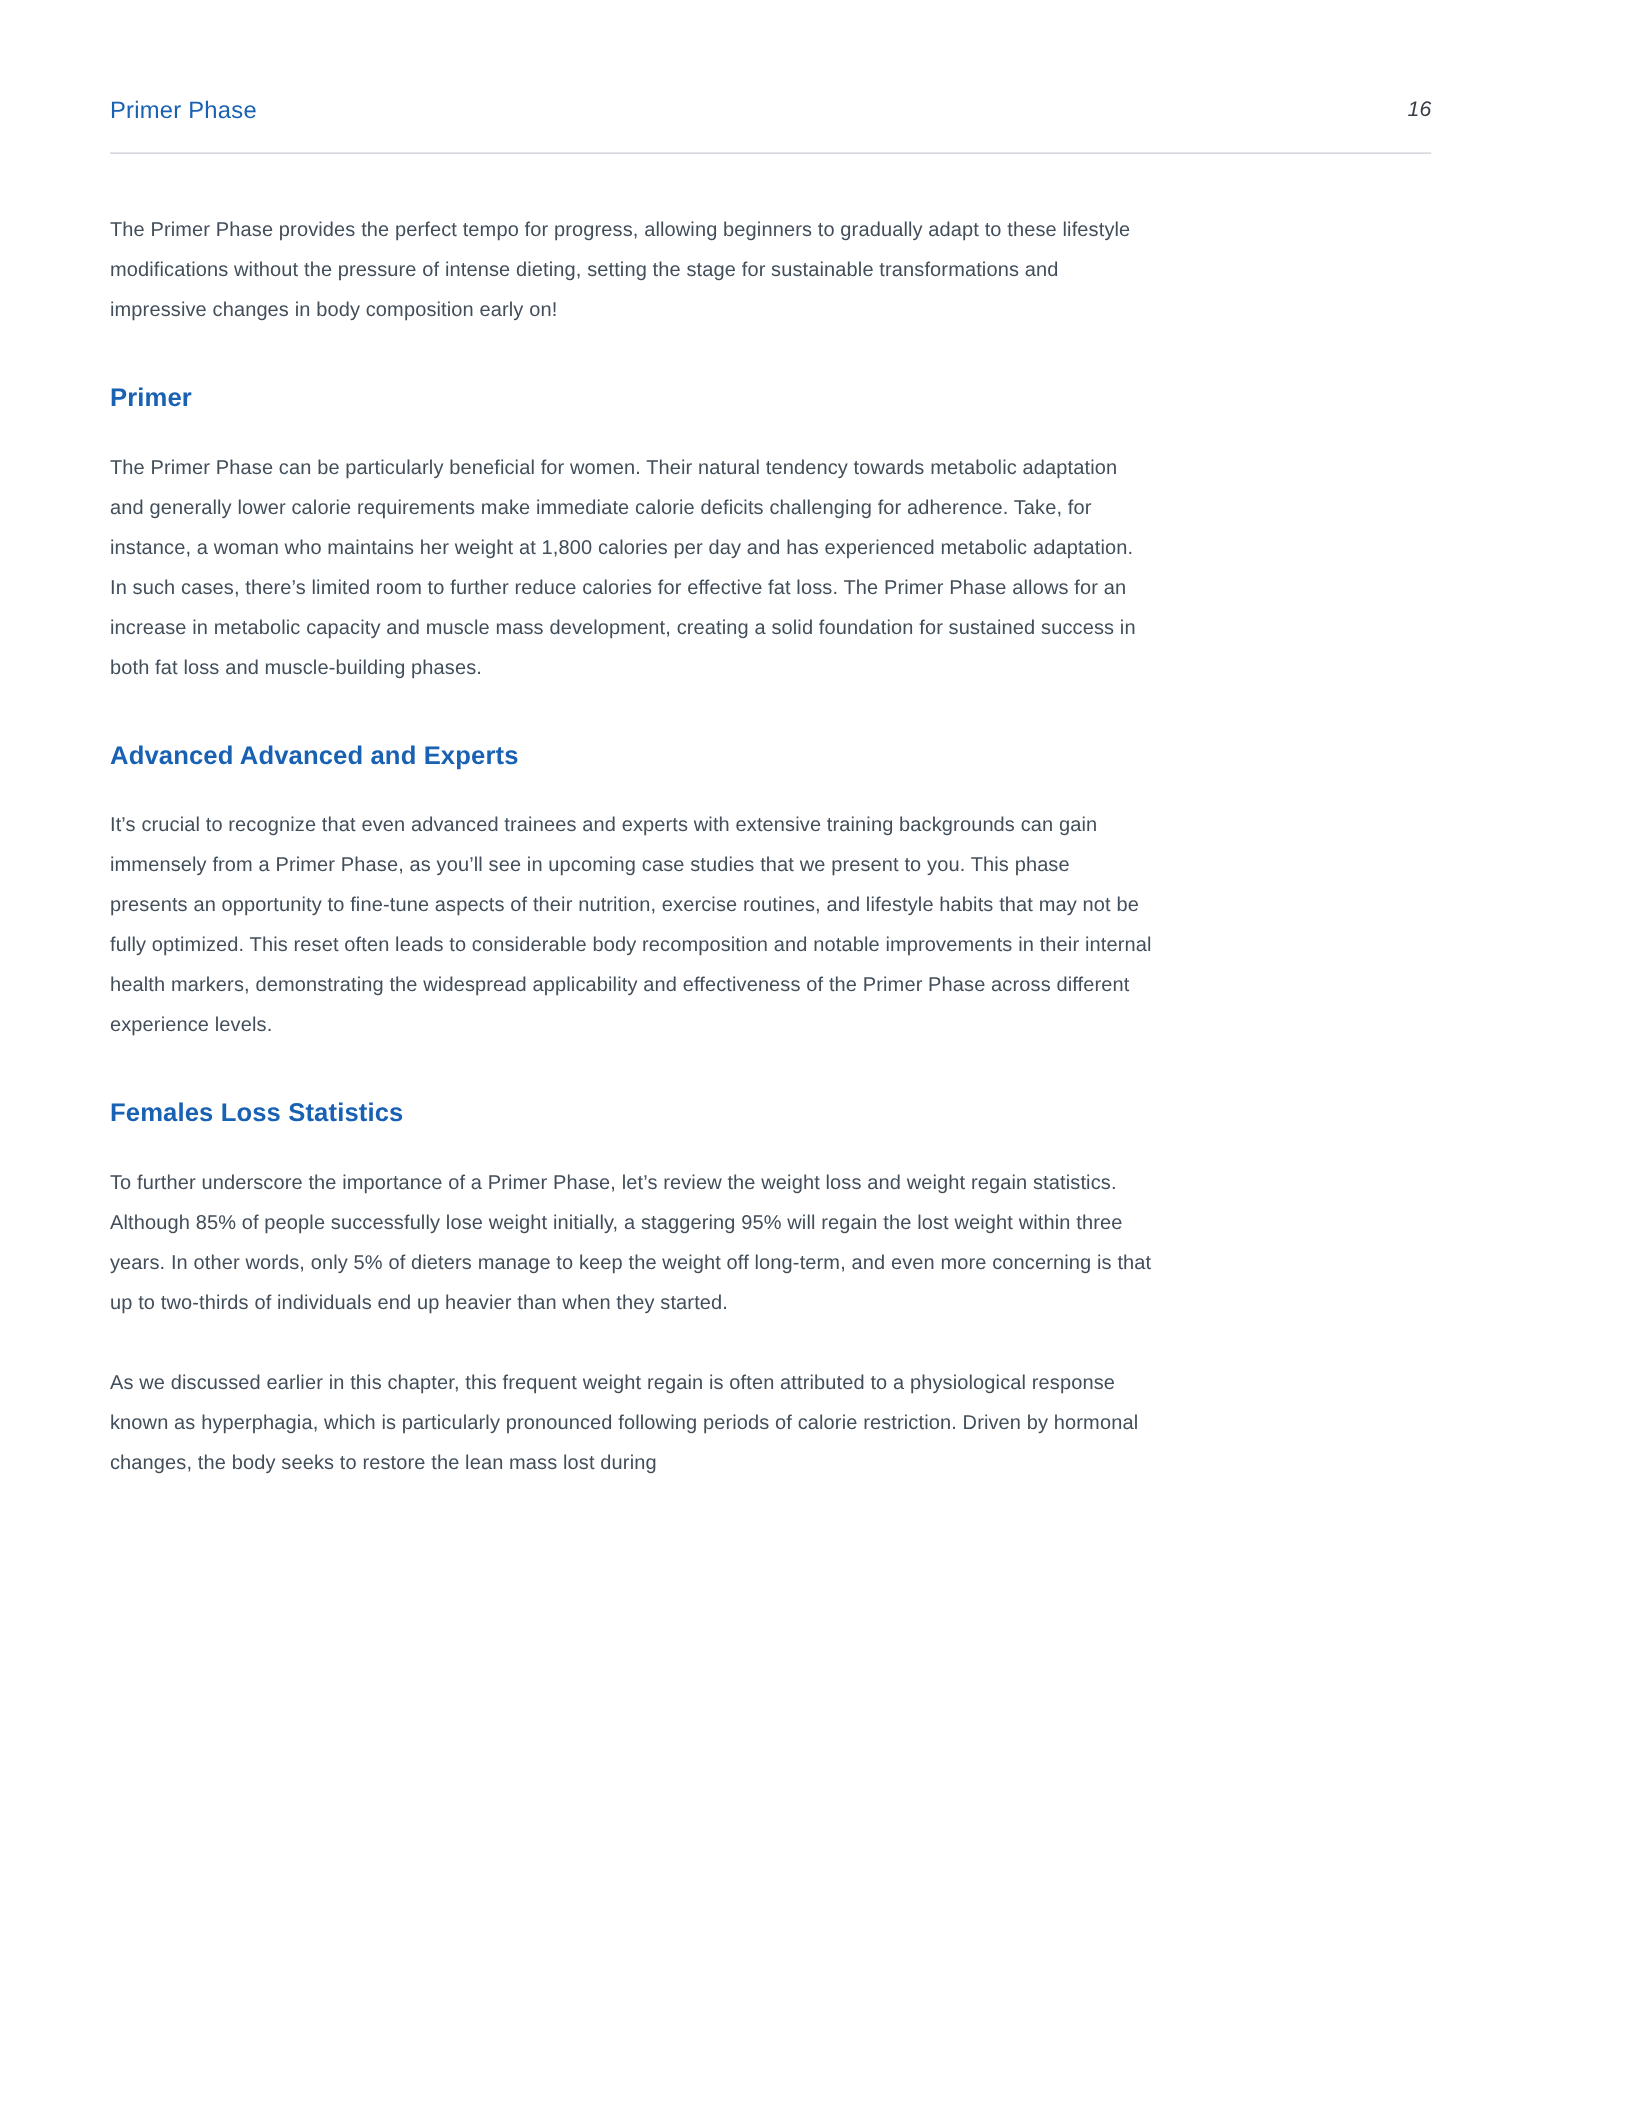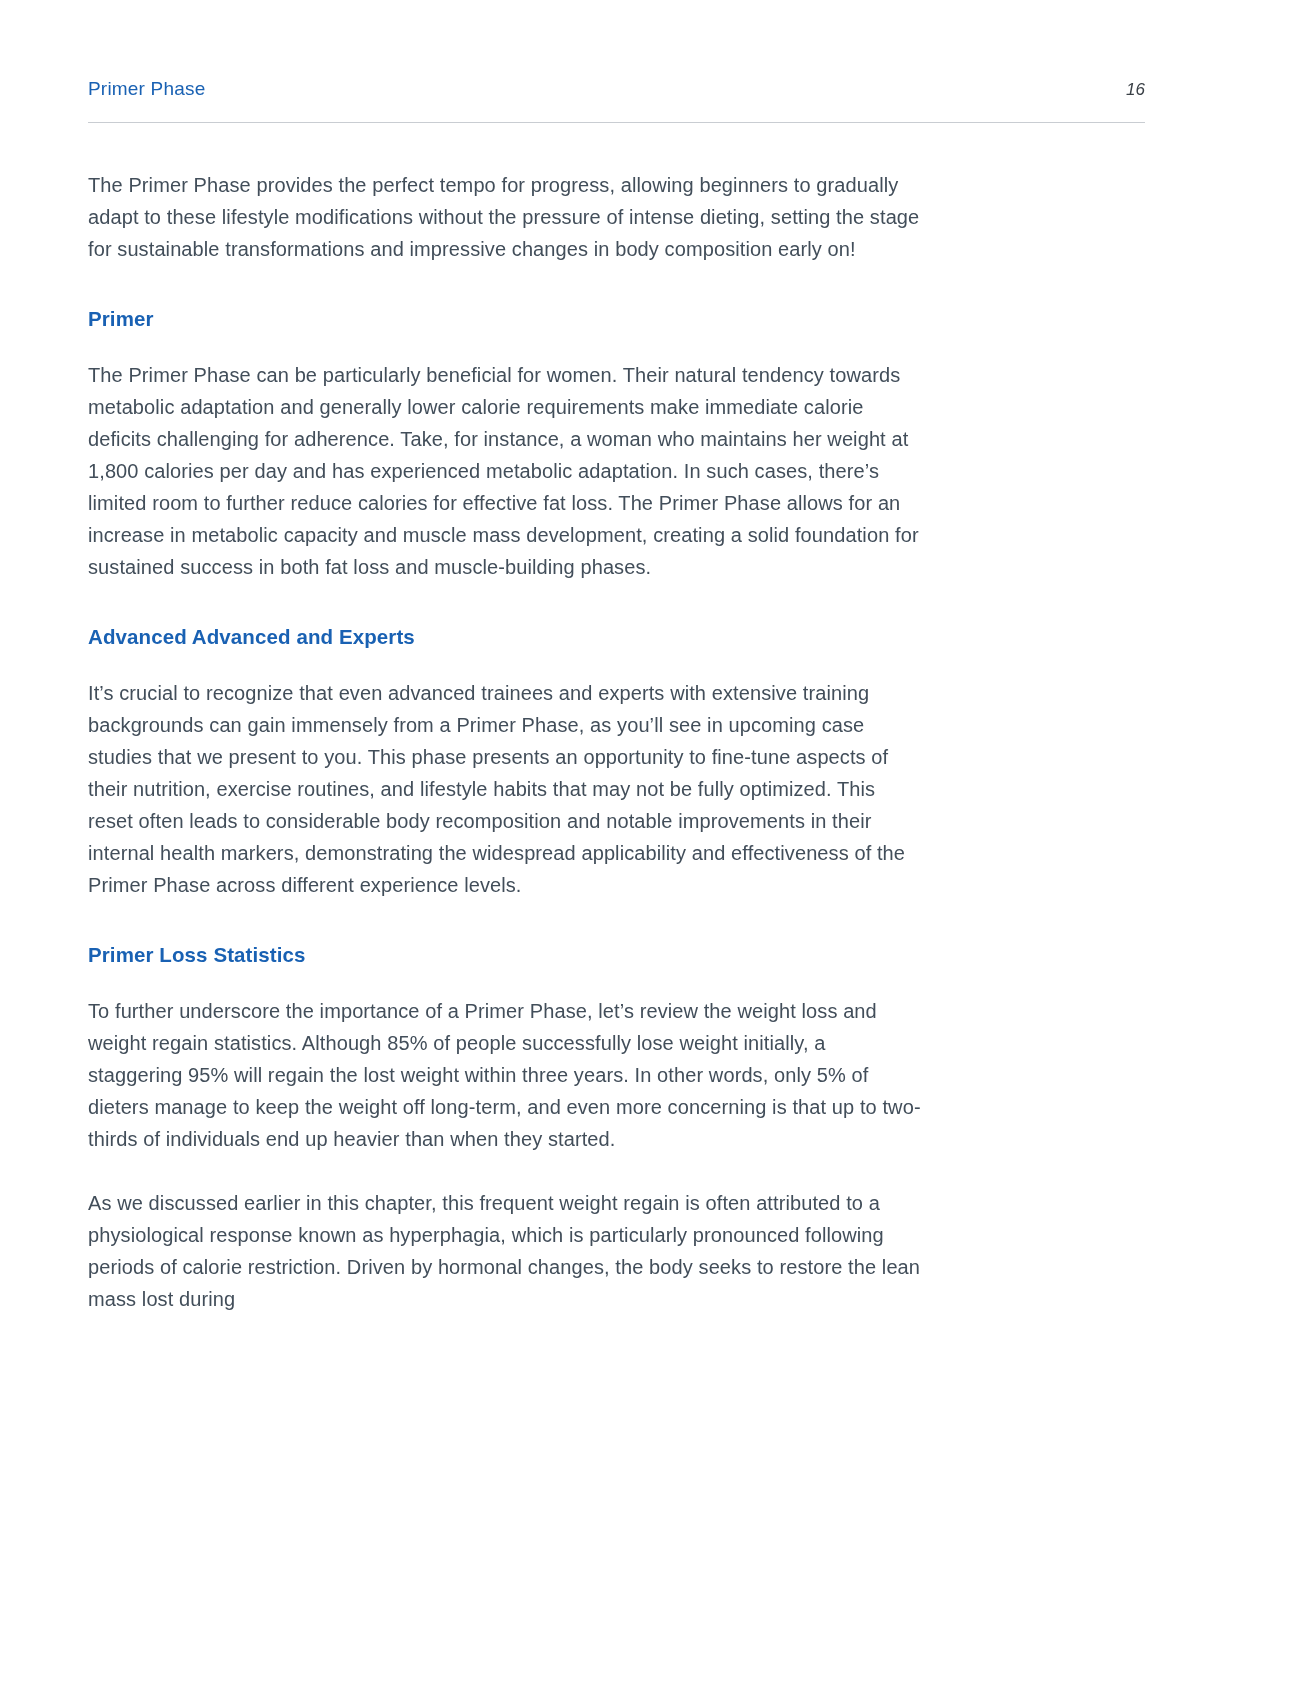--- a/index.html
+++ b/index.html
@@ -21,21 +21,21 @@
     position: relative;
     width: 1313px;
     min-height: 1688px;
     background: var(--page-bg);
     padding: 78px 88px 60px 88px;
   }
   .page-header {
     width: 1057px;
     display: flex;
     justify-content: space-between;
-    align-items: flex-end;
+    align-items: flex-start;
   }
   .running-title {
     color: var(--accent);
     font-size: 19px;
     font-weight: 500;
     letter-spacing: 0.2px;
   }
   .page-number {
     color: var(--page-number);
     font-size: 17px;
@@ -47,21 +47,21 @@
     height: 0;
     border-bottom: 1px solid var(--divider);
     margin-top: 22px;
   }
   .content {
     margin-top: 46px;
     width: 834px;
   }
   .para {
     color: var(--body-text);
-    font-size: 20px;
+    font-size: 16px;
     line-height: 32px;
     font-weight: 400;
     letter-spacing: 0.1px;
     margin: 0 0 32px 0;
   }
   .heading {
     color: var(--accent);
     font-size: 20.5px;
     line-height: 28px;
     font-weight: 700;
@@ -87,21 +87,21 @@
     <p class="para">The Primer Phase provides the perfect tempo for progress, allowing beginners to gradually adapt to these lifestyle modifications without the pressure of intense dieting, setting the stage for sustainable transformations and impressive changes in body composition early on!</p>
 
     <h2 class="heading">Primer</h2>
 
     <p class="para">The Primer Phase can be particularly beneficial for women. Their natural tendency towards metabolic adaptation and generally lower calorie requirements make immediate calorie deficits challenging for adherence. Take, for instance, a woman who maintains her weight at 1,800 calories per day and has experienced metabolic adaptation. In such cases, there’s limited room to further reduce calories for effective fat loss. The Primer Phase allows for an increase in metabolic capacity and muscle mass development, creating a solid foundation for sustained success in both fat loss and muscle-building phases.</p>
 
     <h2 class="heading">Advanced Advanced and Experts</h2>
 
     <p class="para">It’s crucial to recognize that even advanced trainees and experts with extensive training backgrounds can gain immensely from a Primer Phase, as you’ll see in upcoming case studies that we present to you. This phase presents an opportunity to fine-tune aspects of their nutrition, exercise routines, and lifestyle habits that may not be fully optimized. This reset often leads to considerable body recomposition and notable improvements in their internal health markers, demonstrating the widespread applicability and effectiveness of the Primer Phase across different experience levels.</p>
 
-    <h2 class="heading">Primer Loss Statistics</h2>
+    <h2 class="heading">Females Loss Statistics</h2>
 
     <p class="para">To further underscore the importance of a Primer Phase, let’s review the weight loss and weight regain statistics. Although 85% of people successfully lose weight initially, a staggering 95% will regain the lost weight within three years. In other words, only 5% of dieters manage to keep the weight off long-term, and even more concerning is that up to two-thirds of individuals end up heavier than when they started.</p>
 
     <p class="para">As we discussed earlier in this chapter, this frequent weight regain is often attributed to a physiological response known as hyperphagia, which is particularly pronounced following periods of calorie restriction. Driven by hormonal changes, the body seeks to restore the lean mass lost during</p>
 
   </div>
 
 </div>
 
 </body></html>

